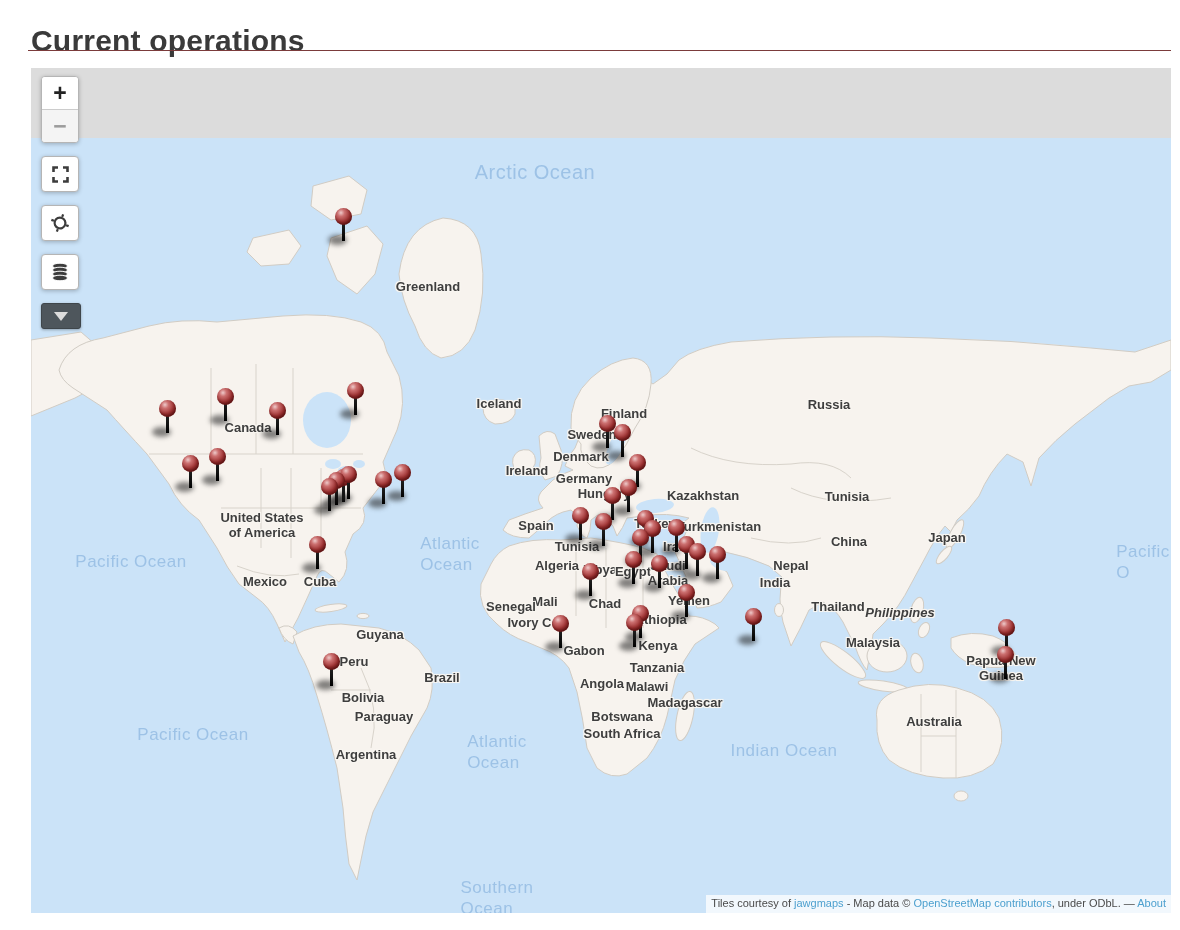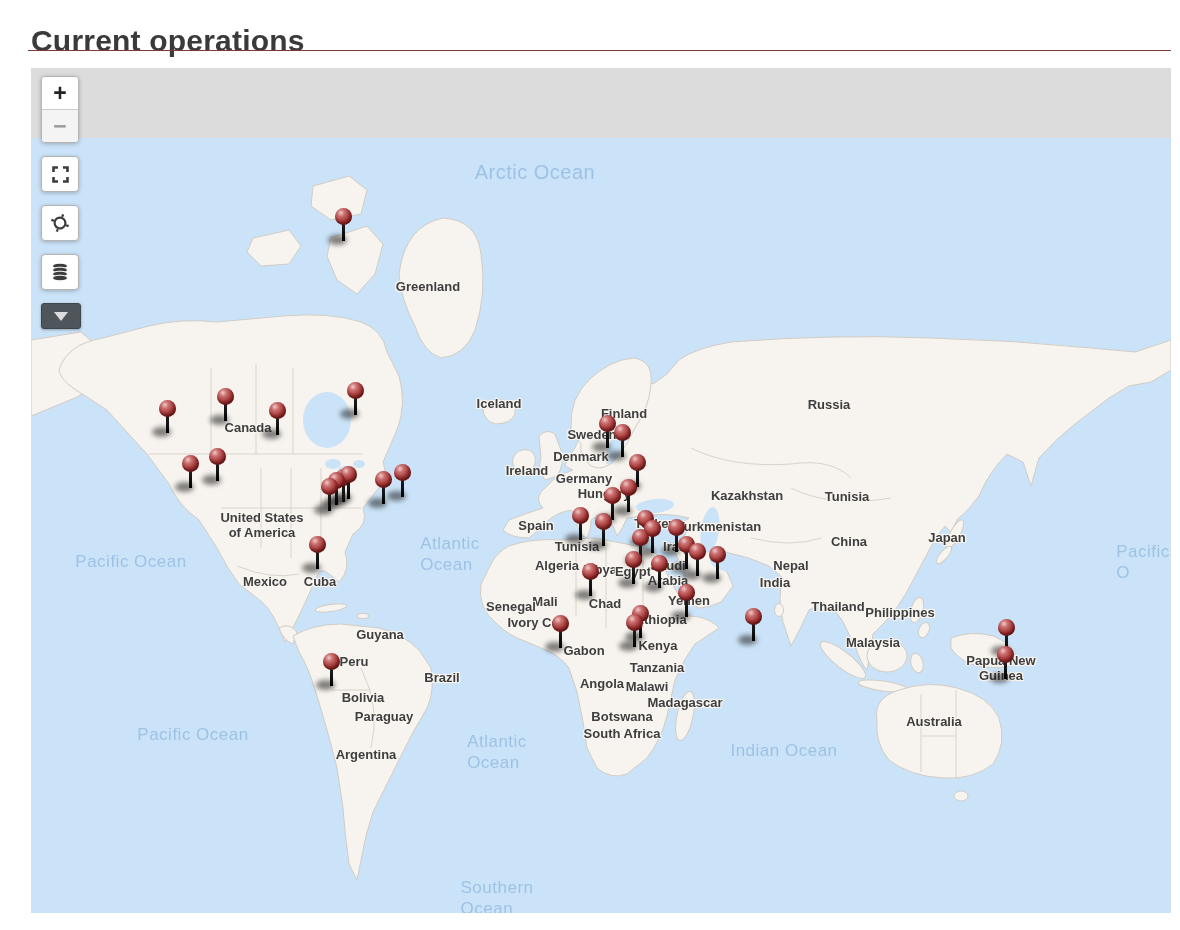--- a/index.html
+++ b/index.html
@@ -173,34 +173,34 @@
       <div class="clabel" style="left: 553px; top: 583px;">Gabon</div>
       <div class="clabel" style="left: 630px; top: 552px;">Ethiopia</div>
       <div class="clabel" style="left: 627px; top: 578px;">Kenya</div>
       <div class="clabel" style="left: 626px; top: 600px;">Tanzania</div>
       <div class="clabel" style="left: 571px; top: 616px;">Angola</div>
       <div class="clabel" style="left: 616px; top: 619px;">Malawi</div>
       <div class="clabel" style="left: 654px; top: 635px; text-align: center;">Madagascar</div>
       <div class="clabel" style="left: 591px; top: 649px;">Botswana</div>
       <div class="clabel" style="left: 591px; top: 666px;">South Africa</div>
       <div class="clabel" style="left: 798px; top: 337px;">Russia</div>
-      <div class="clabel" style="left: 716px; top: 428px;">Kazakhstan</div>
+      <div class="clabel" style="left: 672px; top: 428px;">Kazakhstan</div>
       <div class="clabel" style="left: 816px; top: 429px;">Tunisia</div>
       <div class="clabel" style="left: 818px; top: 474px;">China</div>
       <div class="clabel" style="left: 916px; top: 470px;">Japan</div>
       <div class="clabel" style="left: 624px; top: 456px;">Turkey</div>
       <div class="clabel" style="left: 688px; top: 459px;">Turkmenistan</div>
       <div class="clabel" style="left: 644px; top: 479px;">Iraq</div>
       <div class="clabel" style="left: 637px; top: 506px;">Saudi
 Arabia</div>
       <div class="clabel" style="left: 658px; top: 533px;">Yemen</div>
       <div class="clabel" style="left: 760px; top: 498px;">Nepal</div>
       <div class="clabel" style="left: 744px; top: 515px;">India</div>
       <div class="clabel" style="left: 807px; top: 539px;">Thailand</div>
-      <div class="clabel" style="left: 869px; top: 545px;">Philippines</div>
+      <div class="clabel" style="left: 869px; top: 545px; font-style: italic;">Philippines</div>
       <div class="clabel" style="left: 842px; top: 575px;">Malaysia</div>
       <div class="clabel" style="left: 926px; top: 601px; margin-left: 44px;">Papua New
 Guinea</div>
       <div class="clabel" style="left: 903px; top: 654px;">Australia</div>
       <div class="clabel" style="left: 231px; top: 458px;">United States
 of America</div>
       <div class="clabel" style="left: 234px; top: 514px;">Mexico</div>
       <div class="clabel" style="left: 289px; top: 514px;">Cuba</div>
       <div class="clabel" style="left: 349px; top: 567px;">Guyana</div>
       <div class="clabel" style="left: 323px; top: 594px;">Peru</div>
@@ -444,13 +444,14 @@
           <ellipse cx="10" cy="12" rx="7.5" ry="2.8"></ellipse>
           <ellipse cx="10" cy="16" rx="7.5" ry="2.8"></ellipse>
         </g>
       </svg>
     </a>
     <a class="collapsebtn">
       <span class="tri"></span>
     </a>
   </div>
 
+  <div class="attribution"><span>Tiles courtesy of </span><a>jawgmaps</a><span> - Map data © </span><a>OpenStreetMap contributors</a><span>, under ODbL. — </span><a>About</a></div>
 </div>
 
 </body></html>

